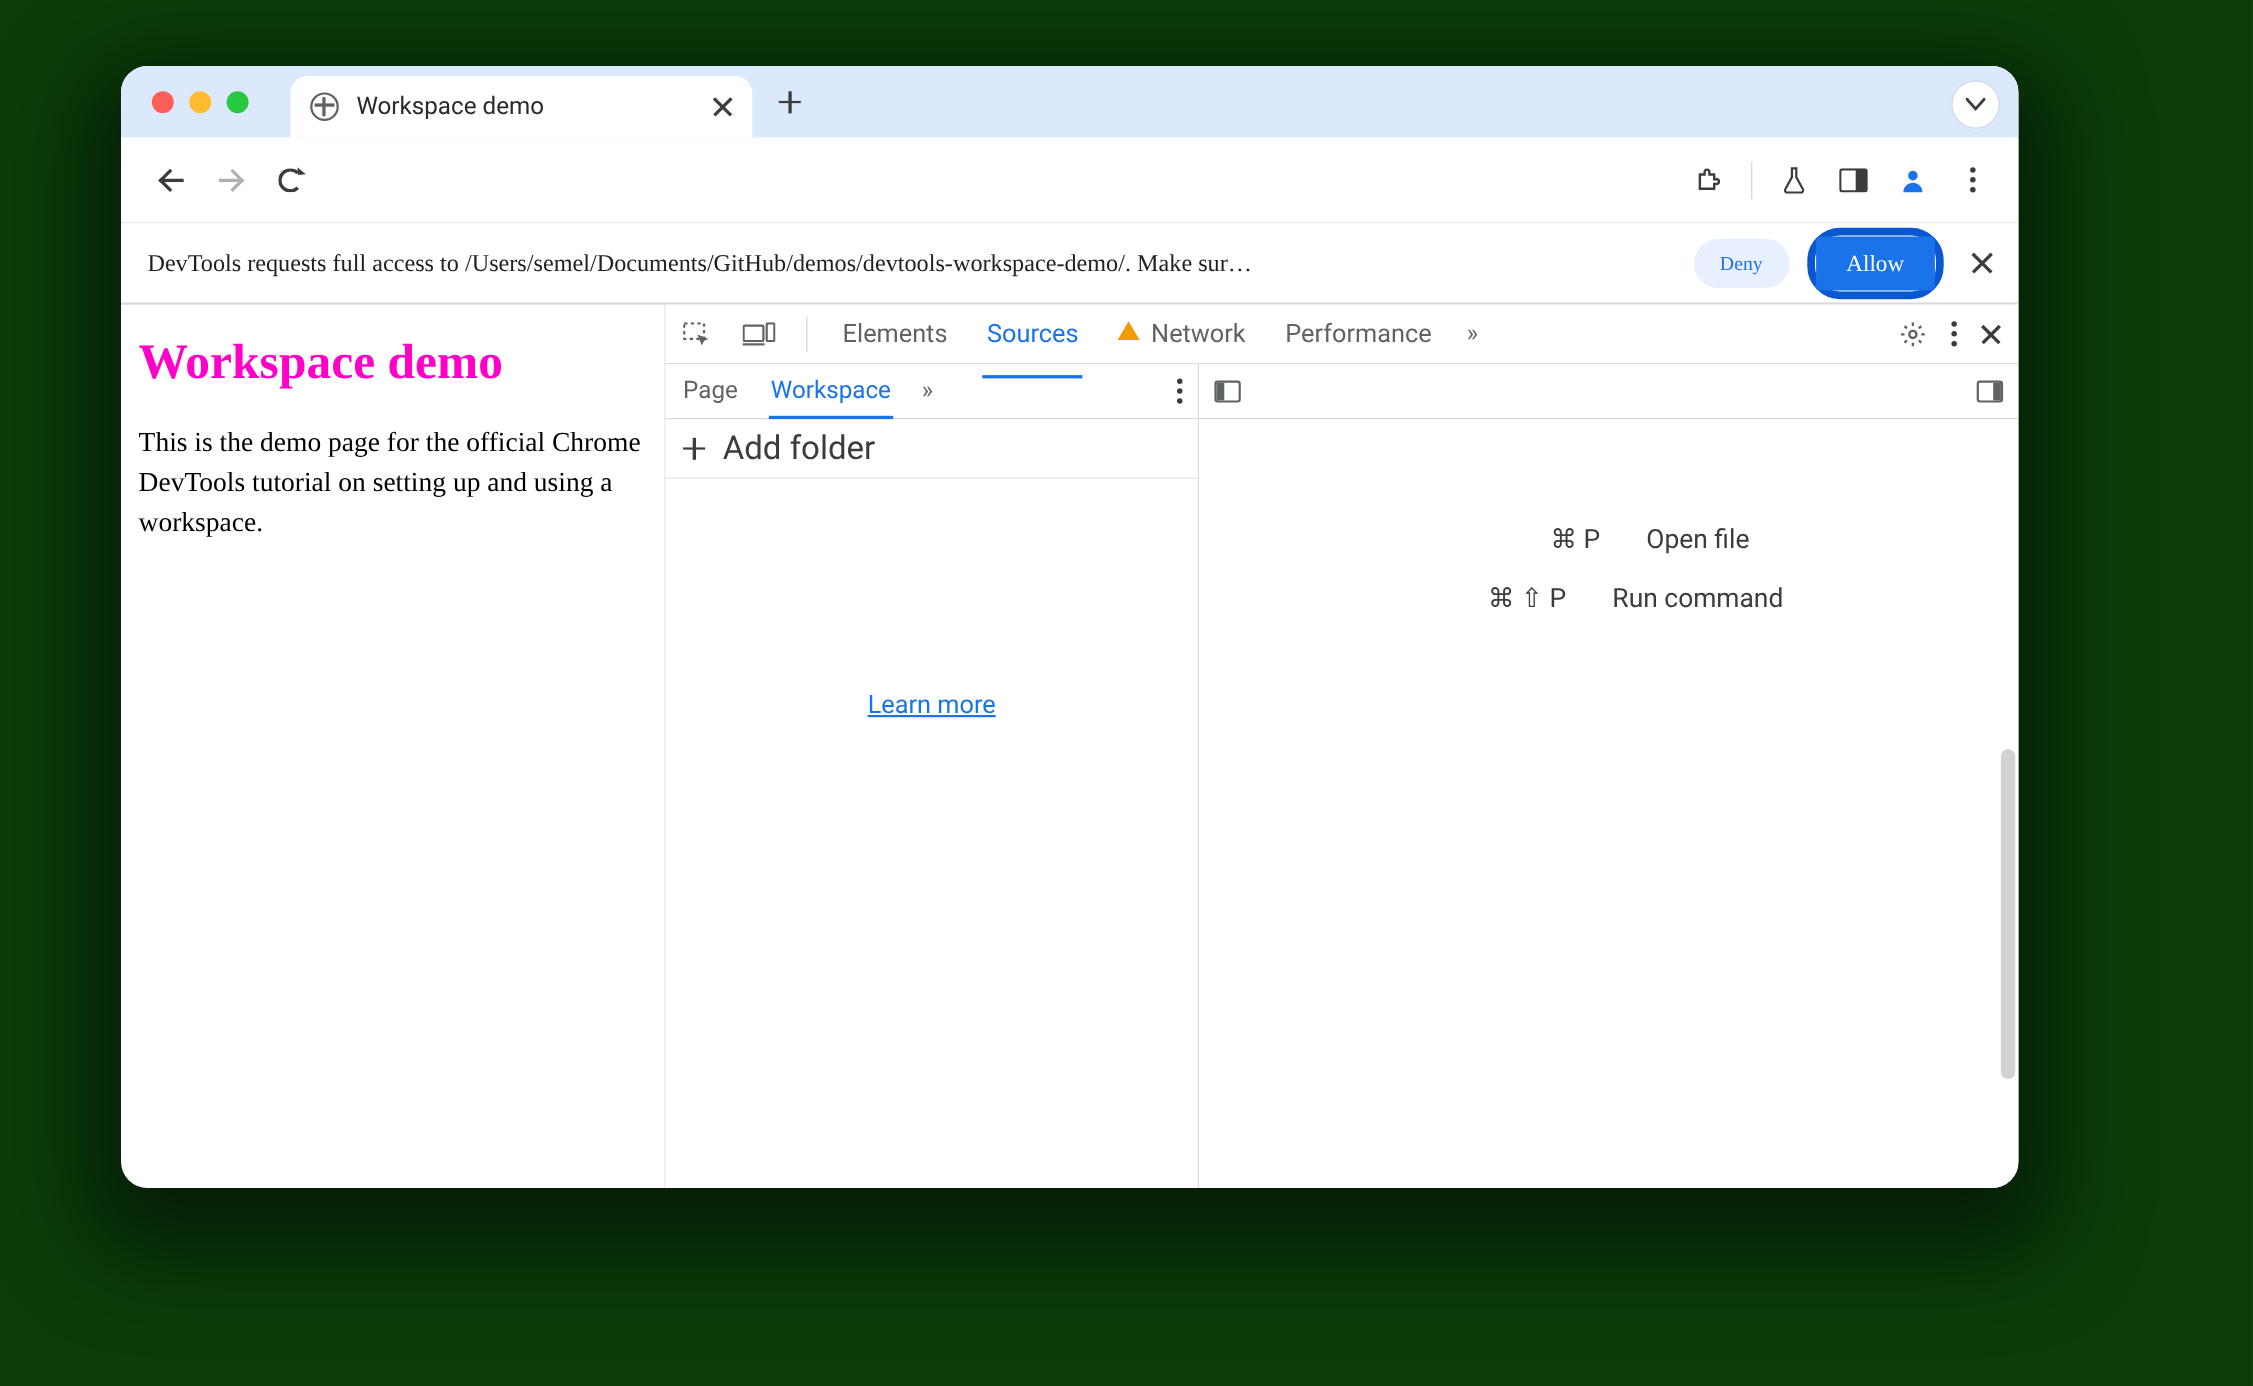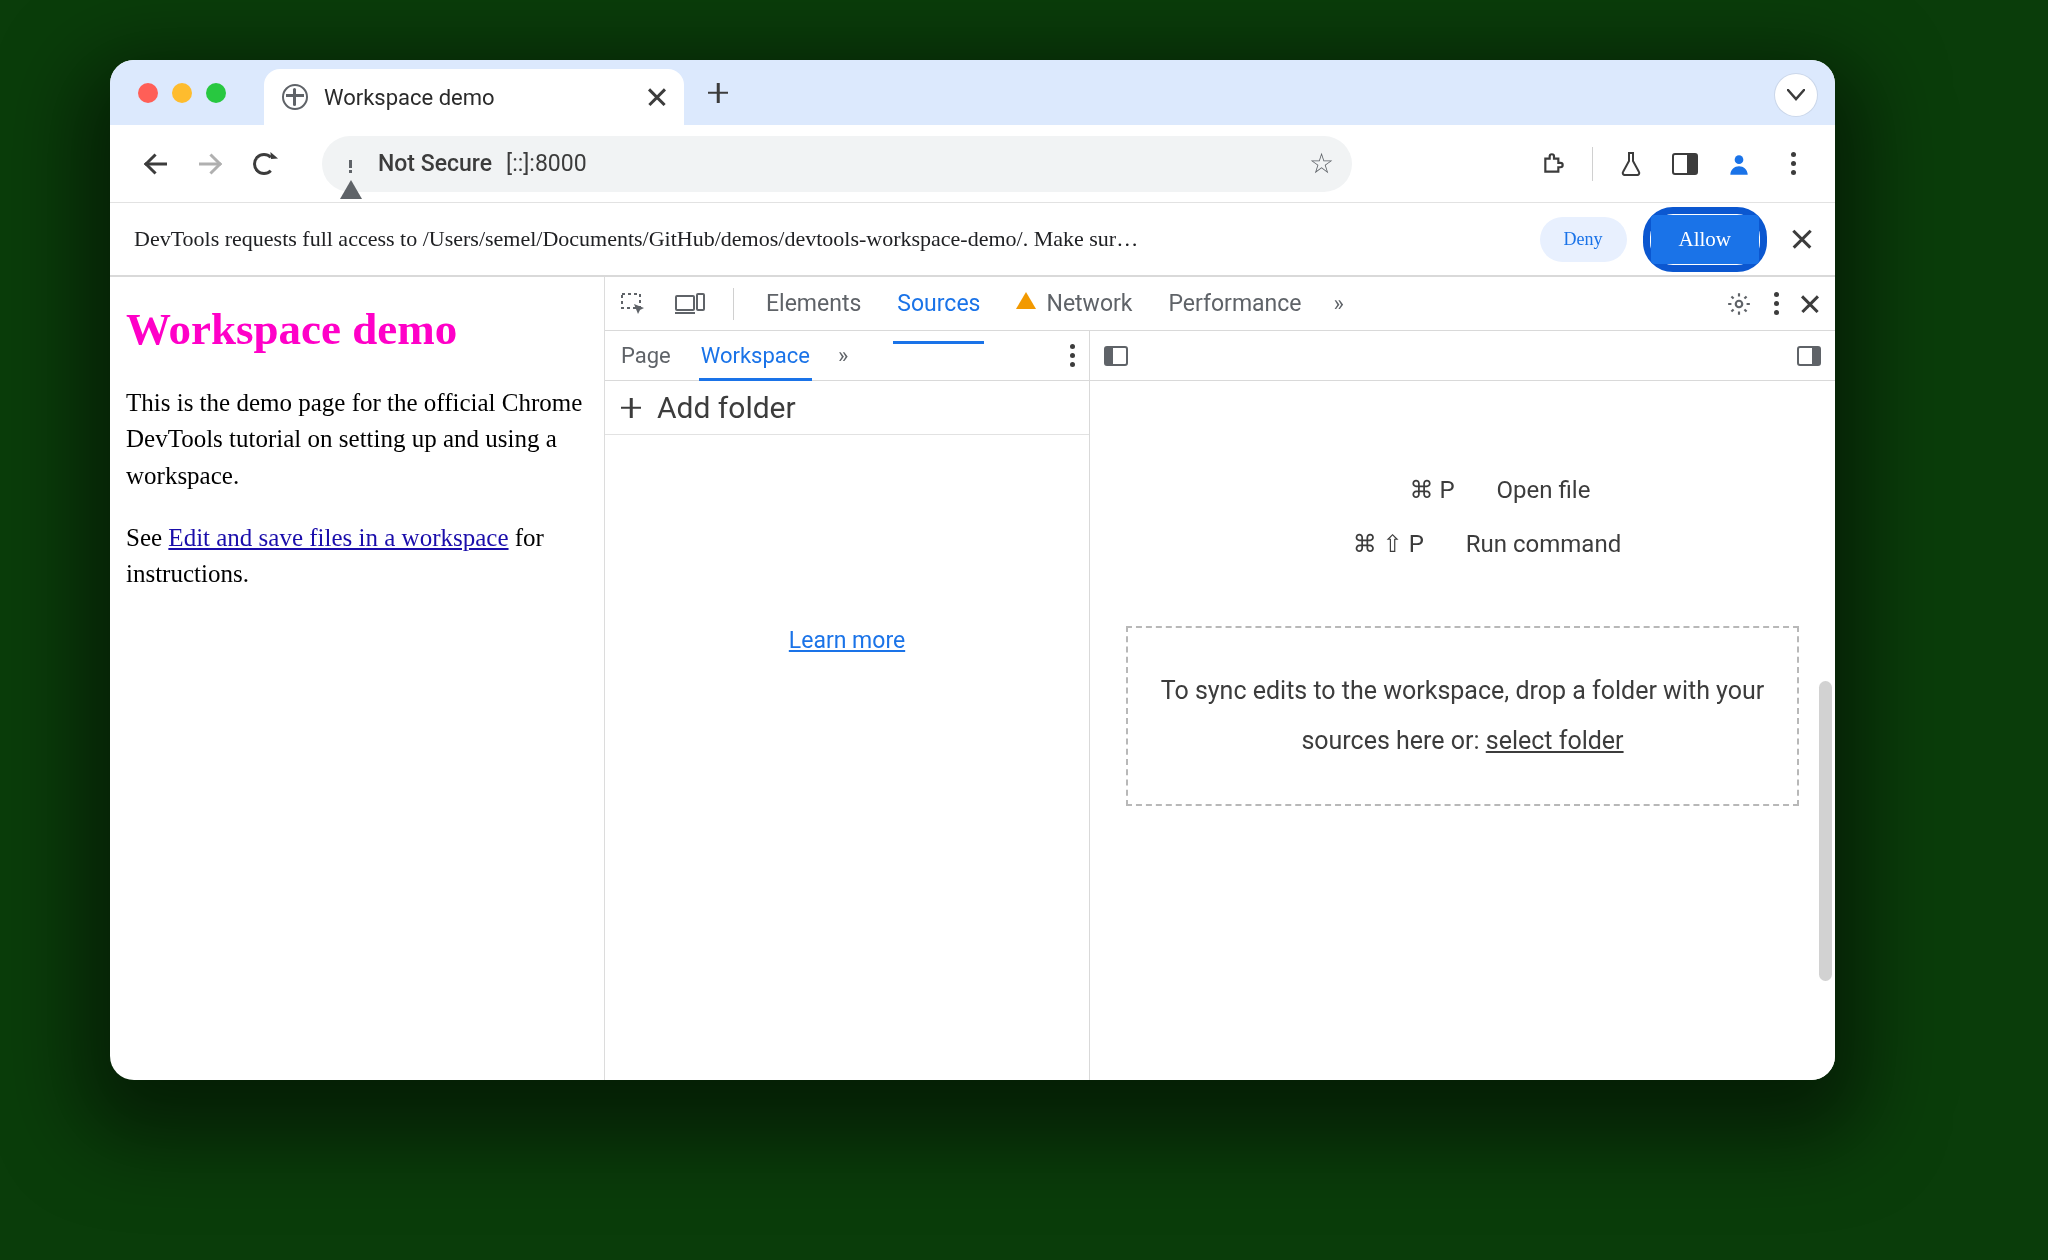--- a/index.html
+++ b/index.html
@@ -340,28 +340,20 @@
     <div class="icon-btn">
         <span class="arrow"></span>
       </div>
     <div class="icon-btn" style="color:#b0b0b0">
         <span class="arrow right"></span>
       </div>
     <div class="icon-btn">
         <span class="reload"></span>
       </div>
 
-    <div class="omnibox">
-      <span class="warn-wrap">
-        <span class="warn-tri"></span><span class="bang"></span><span class="bangdot"></span>
-      </span>
-      <span class="notsecure">Not Secure</span>
-      <span class="url">[::]:8000</span>
-      <span class="star">☆</span>
-    </div>
 
     <div class="tb-spacer"></div>
     <div class="icon-btn">
       <svg width="26" height="26" viewBox="0 0 24 24">
           <path fill="none" stroke="#3c3c3c" stroke-width="2" d="M4 7h4V5a2 2 0 114 0v2h4v4h2a2 2 0 110 4h-2v4H4z"></path>
         </svg>
     </div>
     <div class="vdiv"></div>
     <div class="icon-btn">
       <svg width="24" height="26" viewBox="0 0 24 26">
@@ -398,23 +390,20 @@
       <div class="btn-allow">Allow</div>
     </div>
     <span class="x-icon" style="margin-left:10px"></span>
   </div>
 
   <div class="split">
 
     <div class="page">
       <h1>Workspace demo</h1>
       <p>This is the demo page for the official Chrome DevTools tutorial on setting up and using a workspace.</p>
-      <p>
-        <span>See </span><a href="#">Edit and save files in a workspace</a><span> for instructions.</span>
-      </p>
     </div>
 
     <div class="devtools">
       <div class="dt-tabs">
         <svg width="26" height="22" viewBox="0 0 26 22">
             <rect x="1" y="1" width="18" height="14" fill="none" stroke="#5f6368" stroke-width="2" stroke-dasharray="3 3"></rect>
             <path d="M13 11 l10 4 -4 2 -2 4z" fill="#5f6368"></path>
           </svg>
         <svg width="30" height="22" viewBox="0 0 30 22">
             <rect x="1" y="3" width="18" height="14" rx="1" fill="none" stroke="#5f6368" stroke-width="2"></rect>
@@ -470,22 +459,19 @@
           <div class="shortcut-area">
             <div class="short-row">
               <span class="short-key">⌘ P</span>
               <span>Open file</span>
             </div>
             <div class="short-row">
               <span class="short-key">⌘ ⇧ P</span>
               <span>Run command</span>
             </div>
           </div>
-          <div class="dropzone">
-            <span>To sync edits to the workspace, drop a folder with your sources here or: </span><span class="selfold">select folder</span>
-          </div>
           <div class="scrollbar"></div>
         </div>
       </div>
     </div>
 
   </div>
 </div>
 
 </body></html>

